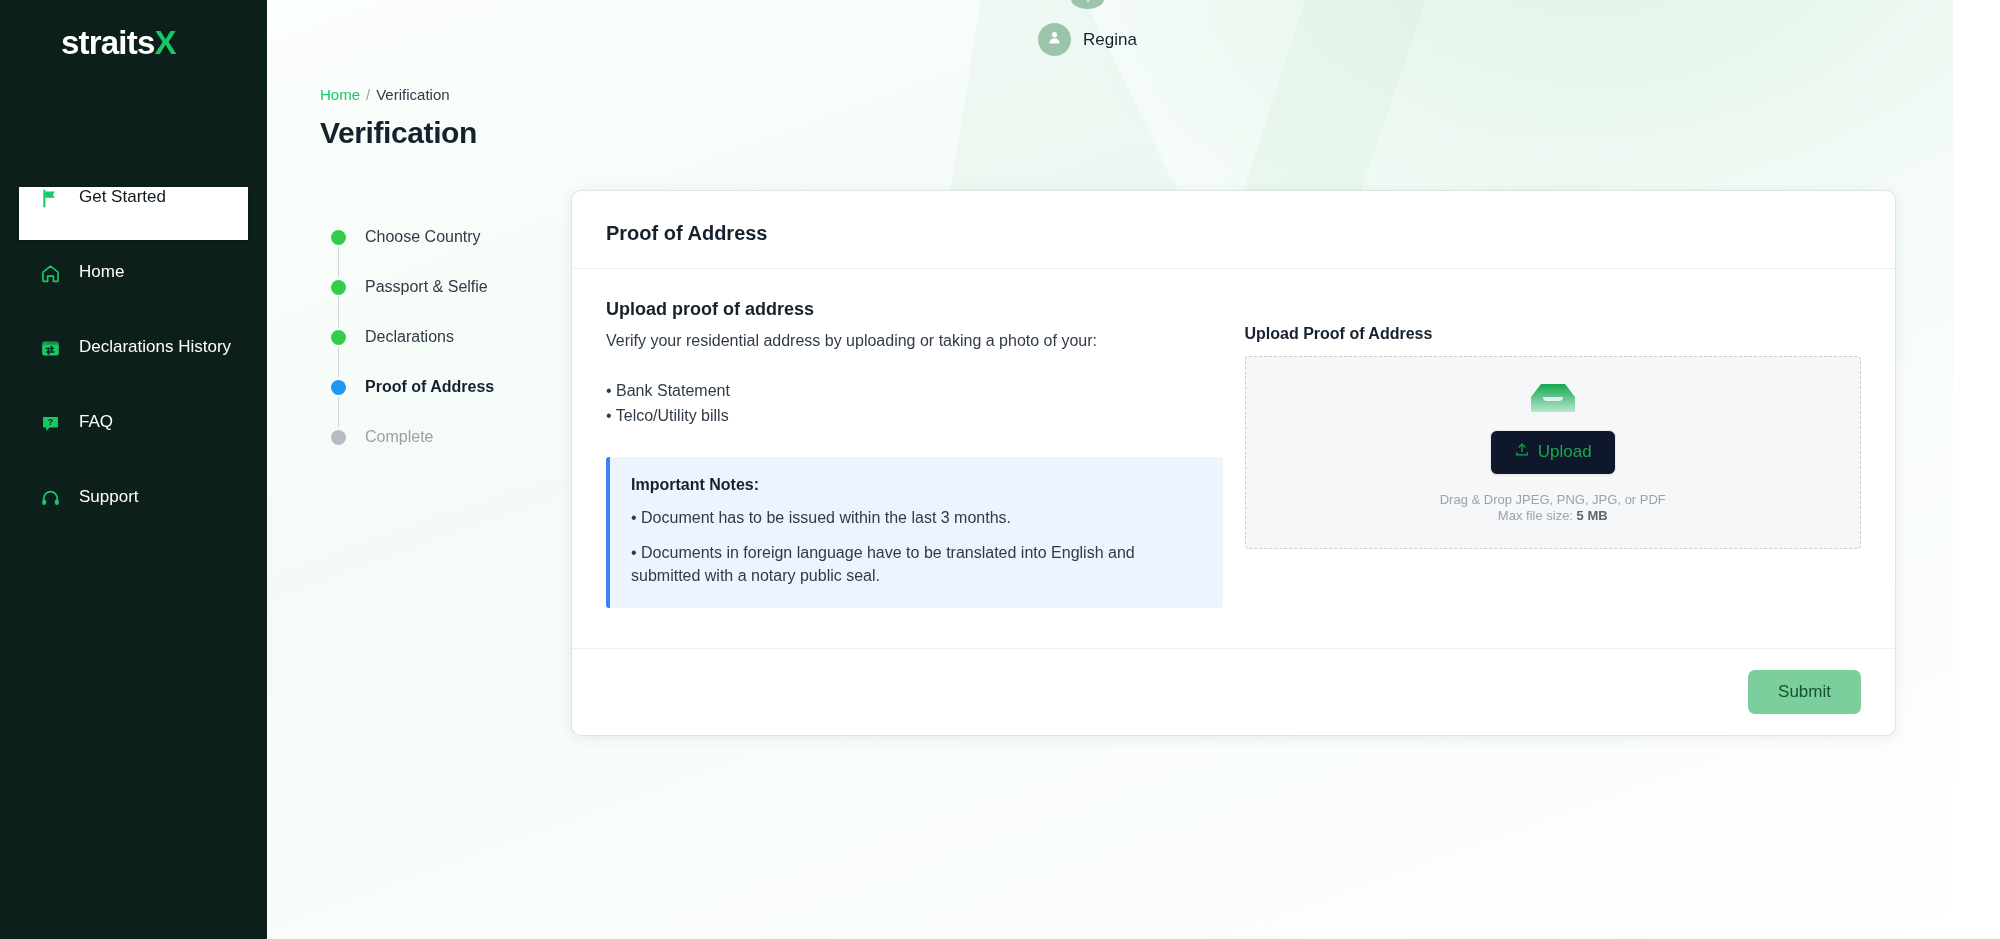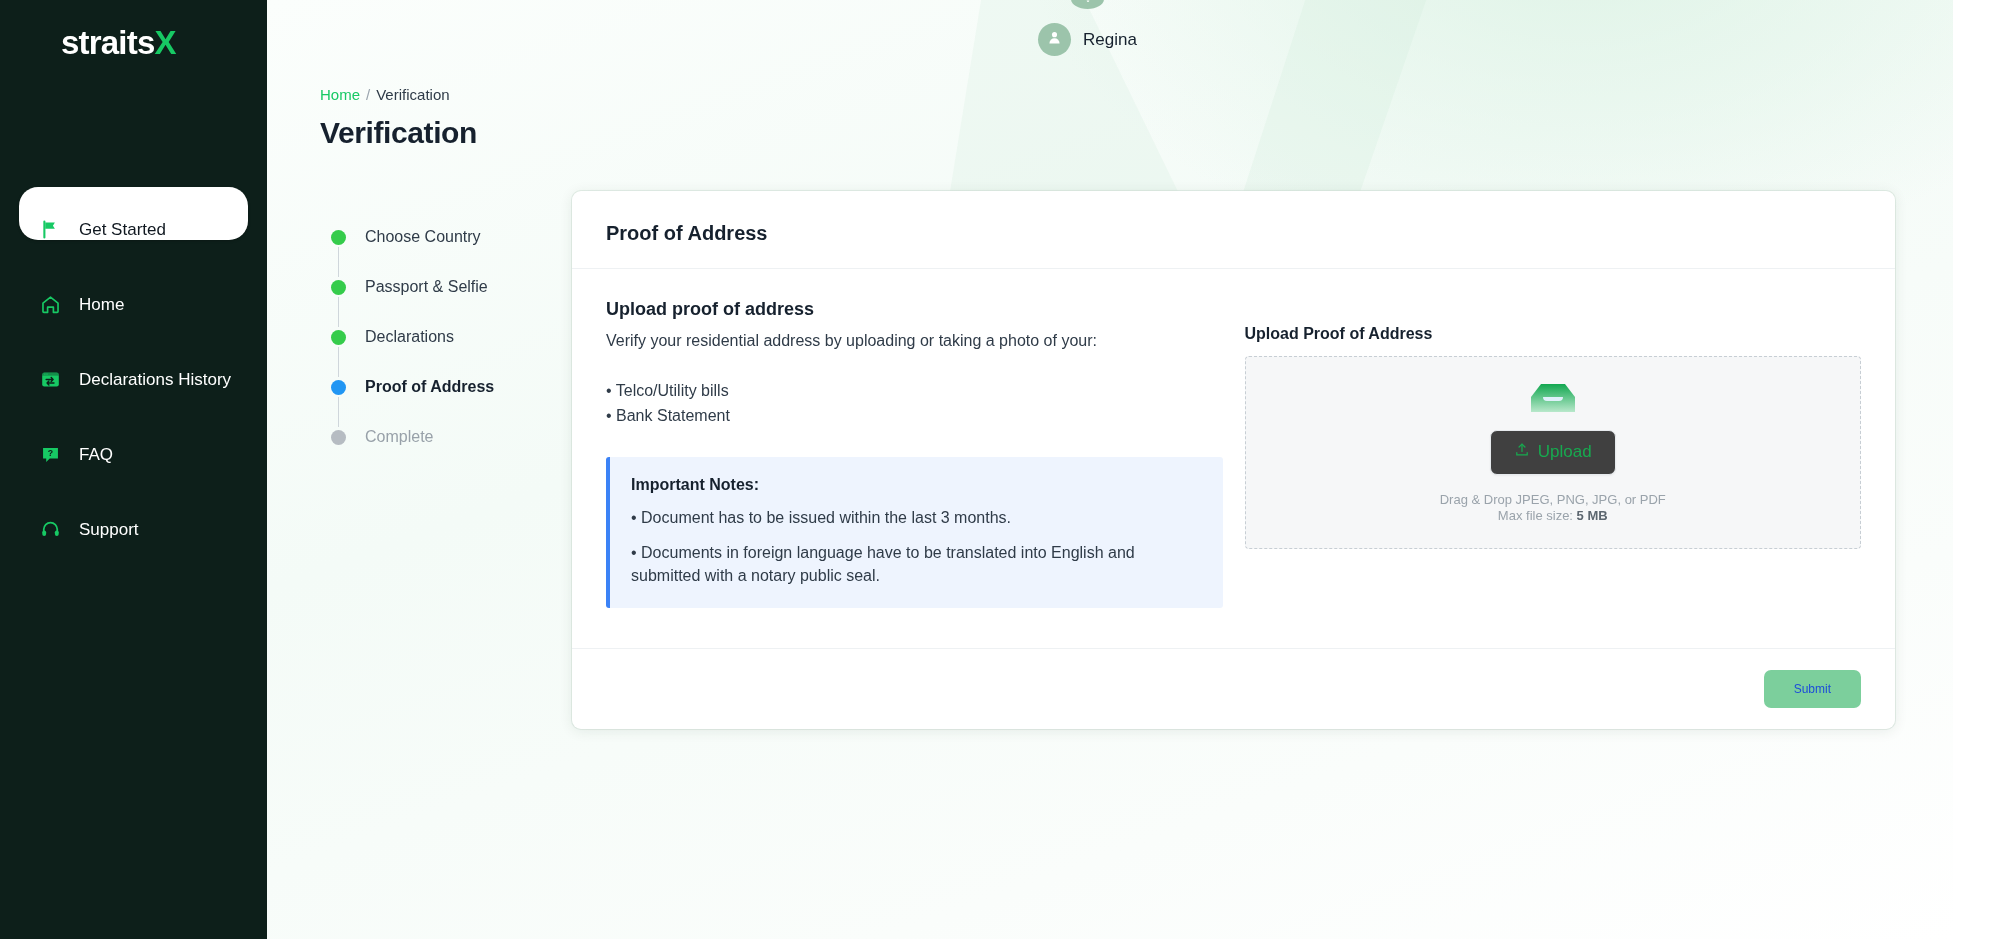--- a/index.html
+++ b/index.html
@@ -42,25 +42,25 @@
     line-height: 1;
     display: flex;
     align-items: baseline;
   }
   .logo .x { color: #17c964; font-weight: 700; }
 
   .nav { margin-top: 103px; }
 
   .nav-item {
     display: flex;
-    align-items: flex-end;
+    align-items: flex-start;
     height: 53px;
     margin: 0 19px 22px 19px;
     padding-left: 20px;
-    border-radius: 19px;
+    border-radius: 0;
     color: #ffffff;
     font-size: 17px;
     gap: 18px;
     cursor: pointer;
   }
   .nav-item.active {
     background: #ffffff;
     color: #101820;
     box-shadow: 0 1px 3px rgba(0,0,0,0.22);
   }
@@ -298,21 +298,21 @@
     border-radius: 4px;
     background: #f6f7f8;
     display: flex;
     flex-direction: column;
     align-items: center;
     justify-content: center;
     cursor: pointer;
   }
   .tray-icon { margin-bottom: 11px; }
   .upload-btn {
-    background: #404040;
+    background: #0f172a;
     border: 1px solid #e6eaed;
     border-radius: 7px;
     padding: 11px 23px;
     display: flex;
     align-items: center;
     gap: 8px;
     color: #17a94f;
     font-size: 17px;
     box-shadow: 0 1px 2px rgba(0,0,0,0.05);
     cursor: pointer;
@@ -328,25 +328,25 @@
   .dz-hint b { color: #5c666f; }
 
   .card-foot {
     border-top: 1px solid #eef1f3;
     padding: 21px 34px;
     display: flex;
     justify-content: flex-end;
   }
   .submit-btn {
     background: #7ccf9c;
-    color: #1d4ed8;
+    color: #14532d;
     border: none;
     border-radius: 7px;
     padding: 12px 30px;
-    font-size: 12px;
+    font-size: 17px;
     cursor: pointer;
     font-family: "Liberation Sans", sans-serif;
   }
 </style>
 </head>
 <body>
 
 <div class="app">
 
   <aside class="sidebar">
@@ -497,22 +497,22 @@
           <div class="card-title">Proof of Address</div>
         </div>
 
         <div class="card-body">
 
           <div class="col-left">
             <div class="sec-title">Upload proof of address</div>
             <div class="sec-desc">Verify your residential address by uploading or taking a photo of your:</div>
 
             <div class="doc-list">
+              <div>• Bank Statement</div>
               <div>• Telco/Utility bills</div>
-              <div>• Bank Statement</div>
             </div>
 
             <div class="notes">
               <div class="notes-title">Important Notes:</div>
               <div class="note-line">• Document has to be issued within the last 3 months.</div>
               <div class="note-line">• Documents in foreign language have to be translated into English and submitted with a notary public seal.</div>
             </div>
           </div>
 
           <div class="col-right">

